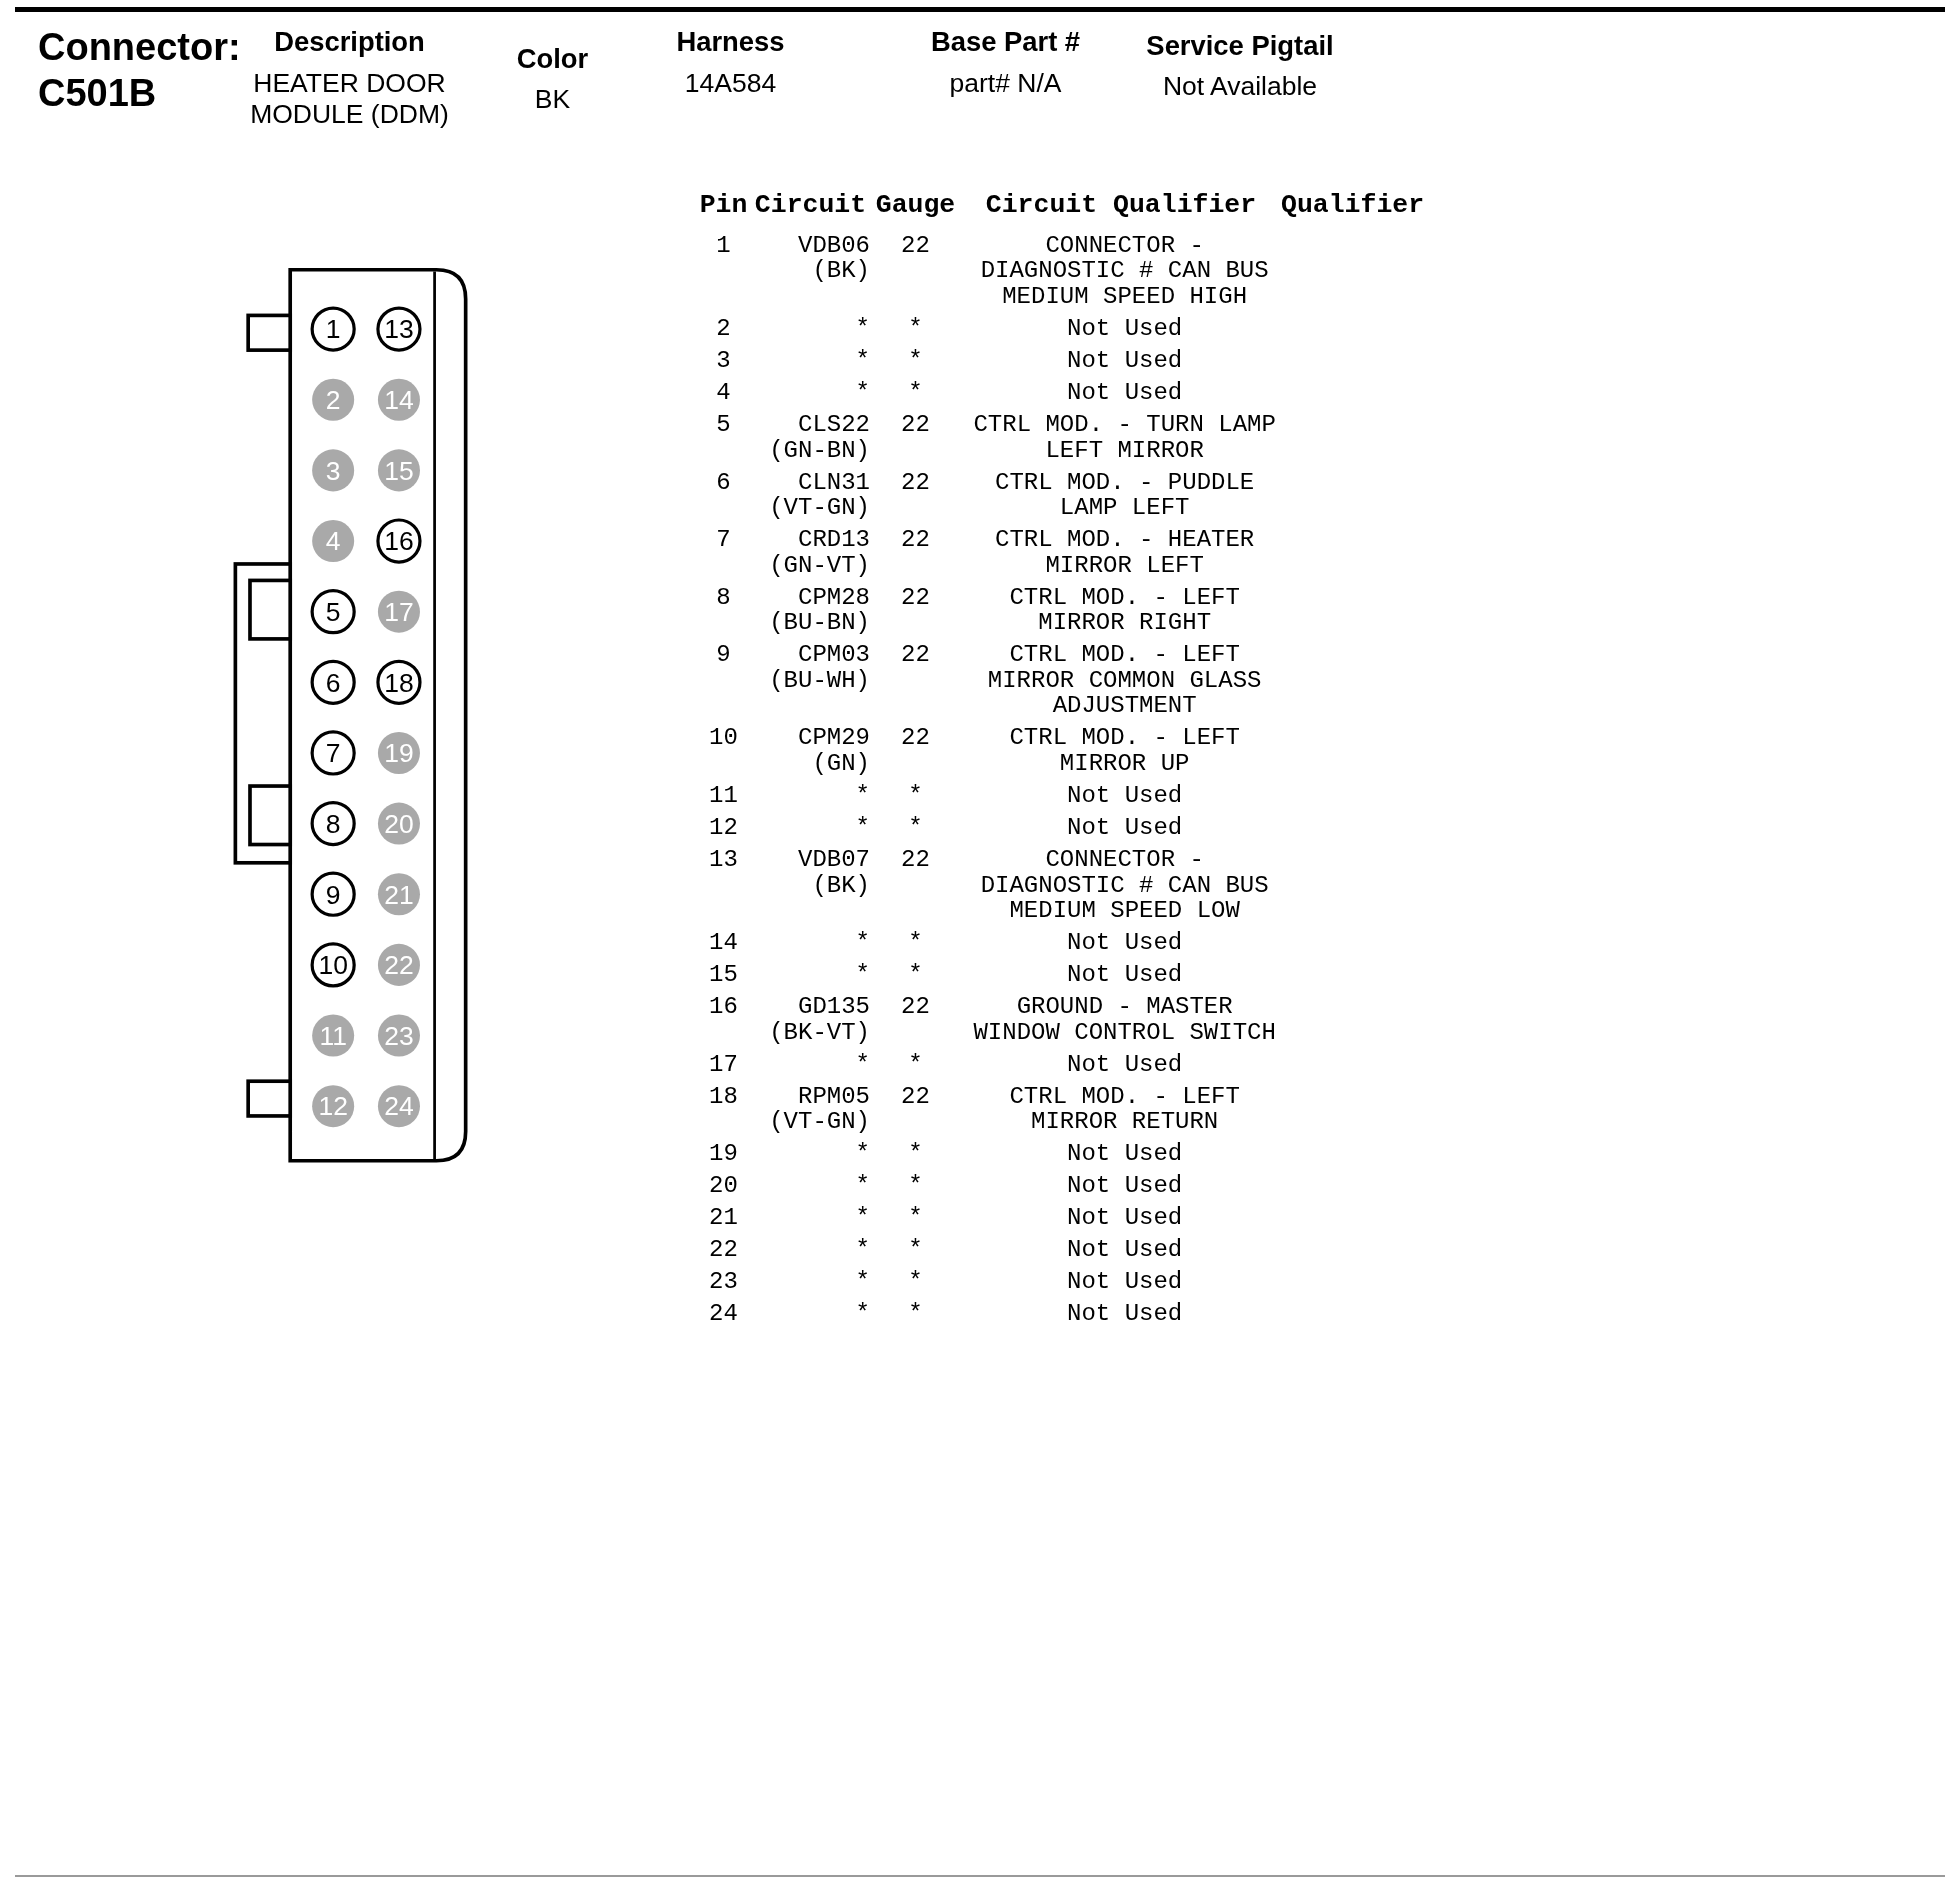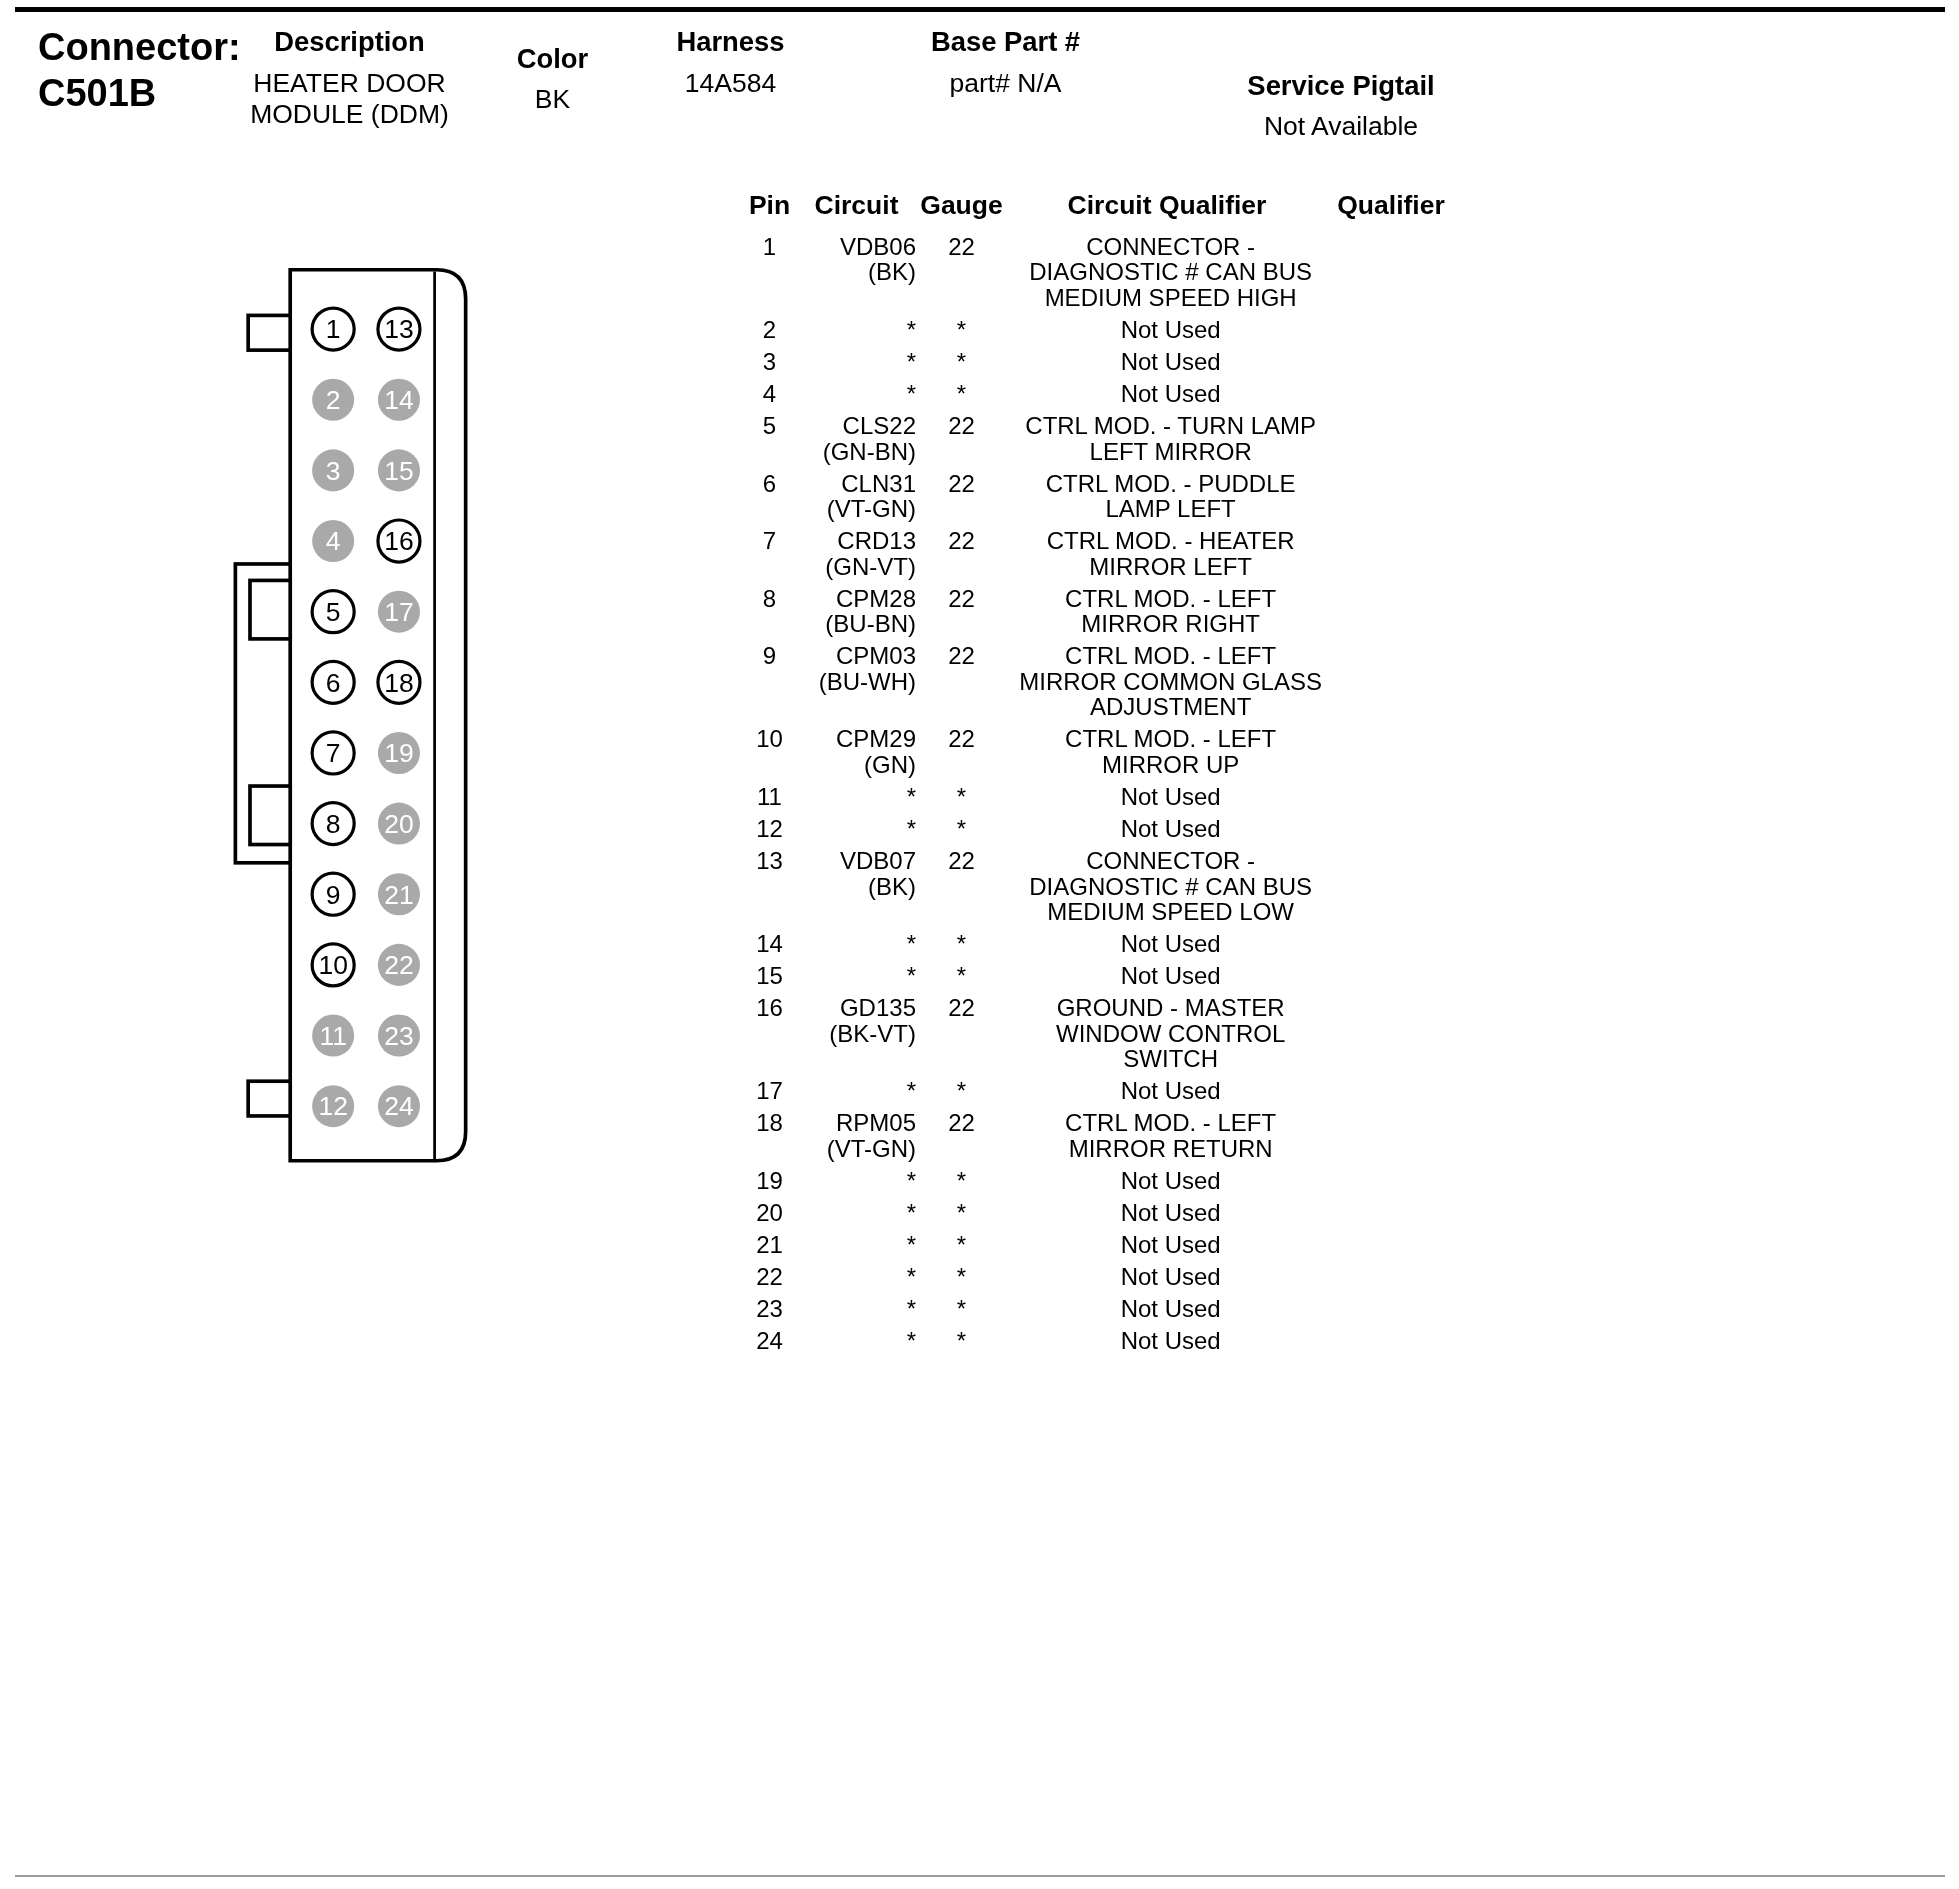--- a/index.html
+++ b/index.html
@@ -14,28 +14,28 @@
 
   .title { position:absolute; left:32px; top:24px; font-size:38px; font-weight:bold; line-height:1.22;margin-left:6px; }
 
   .field { position:absolute; text-align:center; }
   .field .label { font-size:27.4px; font-weight:bold; line-height:1.1; }
   .field .value { font-size:26.5px; margin-top:10px; line-height:1.2; }
   .field-desc    { left:240px;  top:27.4px; width:219px; }
   .field-color   { left:493px;  top:44px; width:119px; }
   .field-harness { left:653px;  top:27.4px; width:155px; }
   .field-base    { left:914px; top:27.4px; width:183px; }
-  .field-pigtail { left:1236px; top:31px; width:210px;margin-top:40px; }
+  .field-pigtail { left:1135px; top:31px; width:210px; }
 
   svg { font-family:"Liberation Sans", sans-serif; }
   .connector-svg { position:absolute; left:228px; top:256px; }
 
   table.pin-table {
-    position:absolute; left:742px; top:190px;
-    border-collapse:collapse; table-layout:fixed;
+    position:absolute; left:696px; top:190px;
+    border-collapse:collapse; table-layout:fixed;font-family:Liberation Mono, monospace;
   }
   .pin-table th {
     font-size:26.5px; font-weight:bold; padding-bottom:12.8px; vertical-align:top; text-align:center;
   }
   .pin-table td {
     font-size:24px; line-height:25.6px; padding-bottom:6.4px; vertical-align:top;
   }
   .c-pin  { text-align:center; }
   .c-circuit { text-align:right; }
   .c-gauge { text-align:center; }

